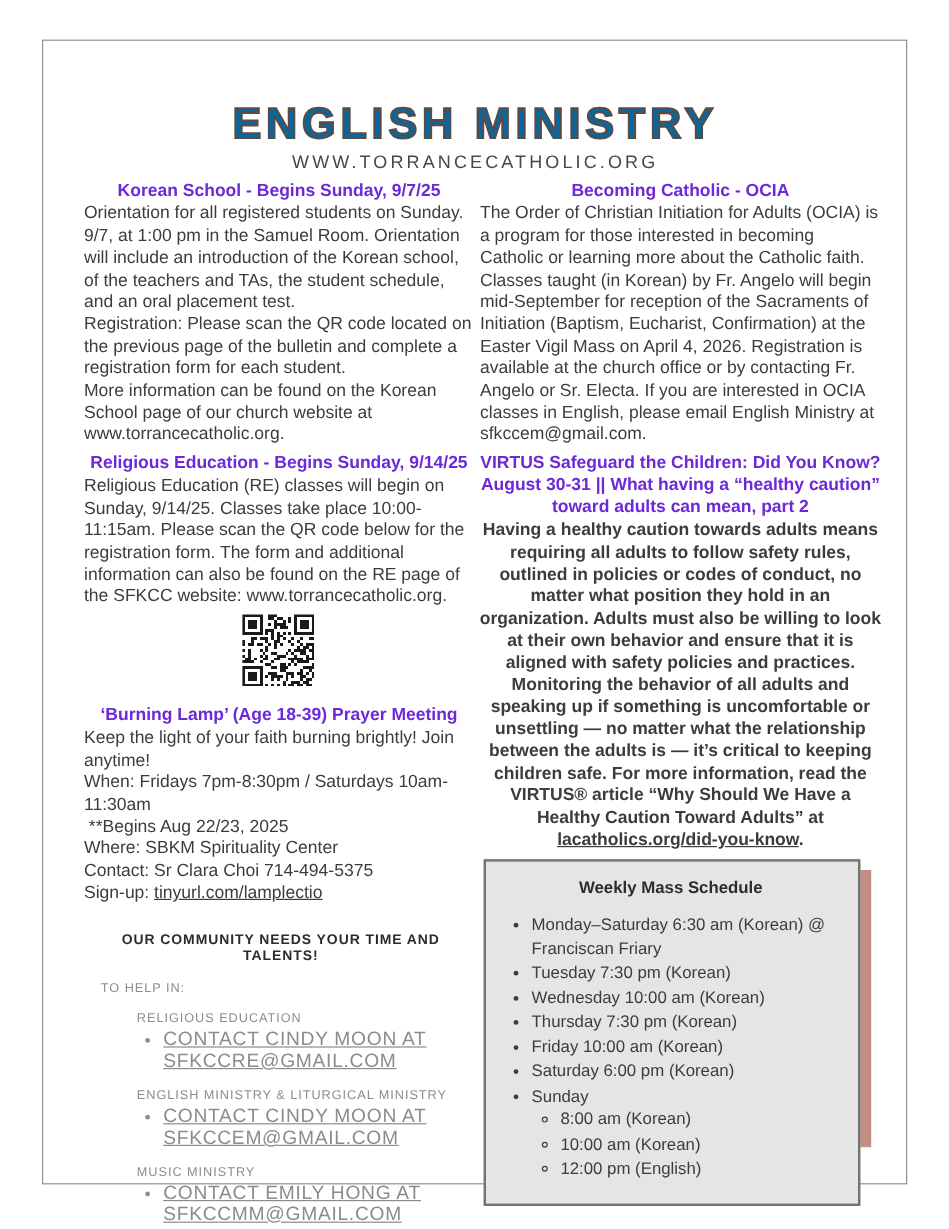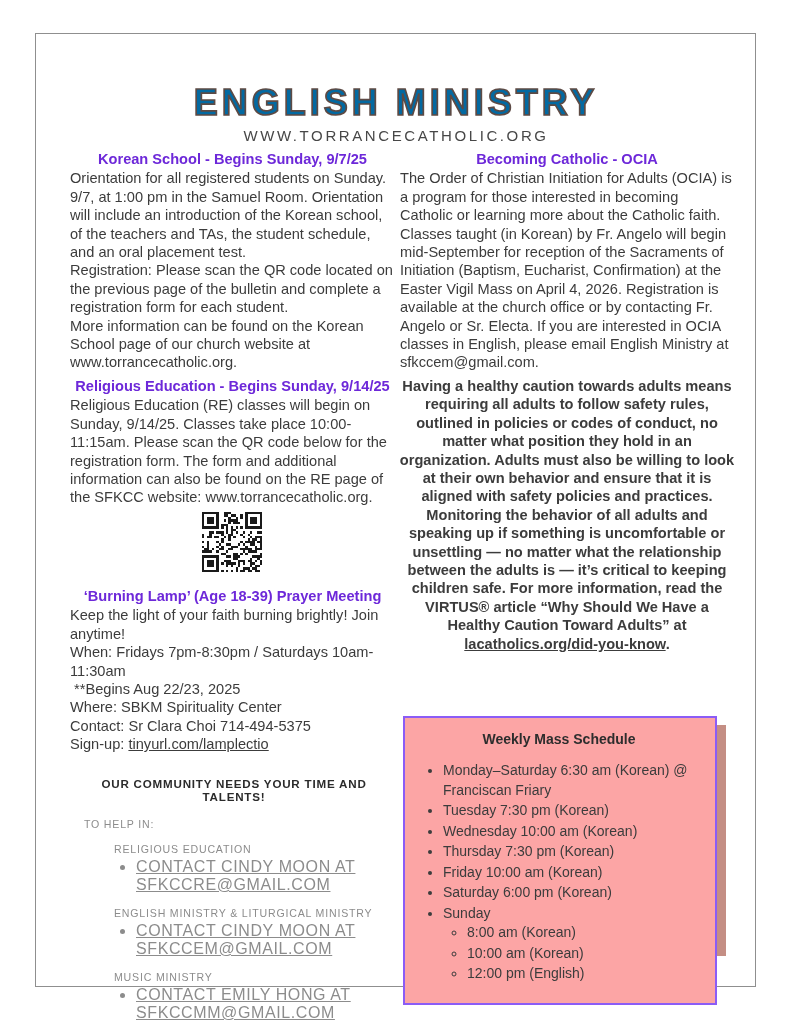--- a/index.html
+++ b/index.html
@@ -33,21 +33,21 @@
   .community{position:absolute;left:84px;top:777px;width:300px;}
   .community .c-head{font-size:11.6px;font-weight:700;letter-spacing:0.8px;text-align:center;color:#2b2b2b;}
   .community .c-intro{margin-top:15px;font-size:10.6px;letter-spacing:0.8px;color:#8c8c8c;}
   .community .grp{margin-top:13px;margin-left:30px;}
   .community .grp-name{font-size:10.6px;letter-spacing:0.8px;color:#8c8c8c;}
   .community ul{margin:3px 0 0 22px;padding:0;}
   .community li{font-size:16px;letter-spacing:0.6px;color:#8c8c8c;list-style:disc;text-decoration:underline;}
   
   .mass-box{
     position:absolute;left:403px;top:716px;width:314px;box-sizing:border-box;
-    border:2px solid #8b5cf6;background:#fca5a5;padding:13px 16px 18px 14px;
+    border:2px solid #737373;background:#e5e5e5;padding:13px 16px 18px 14px;
   }
   .mass-shadow{position:absolute;left:412px;top:725px;width:314px;height:231px;}
   .mass-box h3{margin:0 0 14px 0;font-size:14px;font-weight:700;text-align:center;color:#2d2d2d;}
   .mass-box ul{margin:0 0 0 6px;padding-left:18px;}
   .mass-box li{font-size:14px;line-height:19.5px;color:#3c3c3c;margin-bottom:1px;}
   .mass-box ul.sunday{list-style:circle;padding-left:24px;margin:0;}
 </style>
 </head>
 <body>
 
@@ -405,20 +405,23 @@
         </div>
       </div>
   </div>
 
   <div class="sec" style="left:400px;top:150px;width:334px;">
     <h2>Becoming Catholic - OCIA</h2>
     <p>The Order of Christian Initiation for Adults (OCIA) is a program for those interested in becoming Catholic or learning more about the Catholic faith. Classes taught (in Korean) by Fr. Angelo will begin mid-September for reception of the Sacraments of Initiation (Baptism, Eucharist, Confirmation) at the Easter Vigil Mass on April 4, 2026. Registration is available at the church office or by contacting Fr. Angelo or Sr. Electa. If you are interested in OCIA classes in English, please email English Ministry at sfkccem@gmail.com.</p>
   </div>
 
   <div class="sec" style="left:398px;top:377px;width:338px;">
+    <h2>VIRTUS Safeguard the Children: Did You Know?
+August 30-31 || What having a “healthy caution”
+toward adults can mean, part 2</h2>
     <p class="centered"><span>Having a healthy caution towards adults means requiring all adults to follow safety rules, outlined in policies or codes of conduct, no matter what position they hold in an organization. Adults must also be willing to look at their own behavior and ensure that it is aligned with safety policies and practices. Monitoring the behavior of all adults and speaking up if something is uncomfortable or unsettling — no matter what the relationship between the adults is — it’s critical to keeping children safe. For more information, read the VIRTUS® article “Why Should We Have a Healthy Caution Toward Adults” at </span><a class="inline-link">lacatholics.org/did-you-know</a><span>.</span></p>
   </div>
 
   <div class="mass-box">
     <h3>Weekly Mass Schedule</h3>
     <ul id="mass-list">
         <li>Monday–Saturday 6:30 am (Korean) @ Franciscan Friary</li>
         <li>Tuesday 7:30 pm (Korean)</li>
         <li>Wednesday 10:00 am (Korean)</li>
         <li>Thursday 7:30 pm (Korean)</li>

